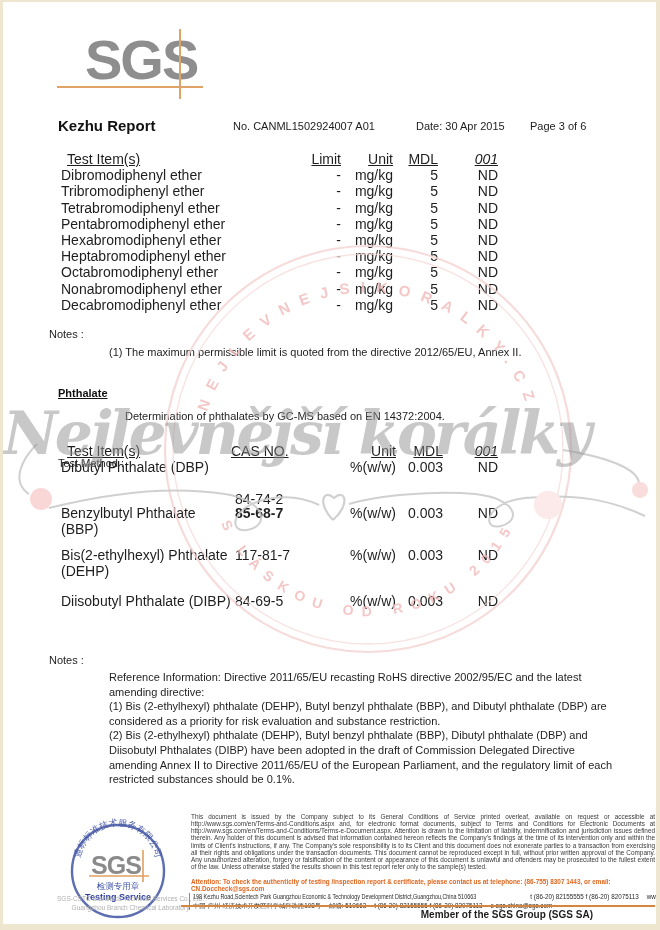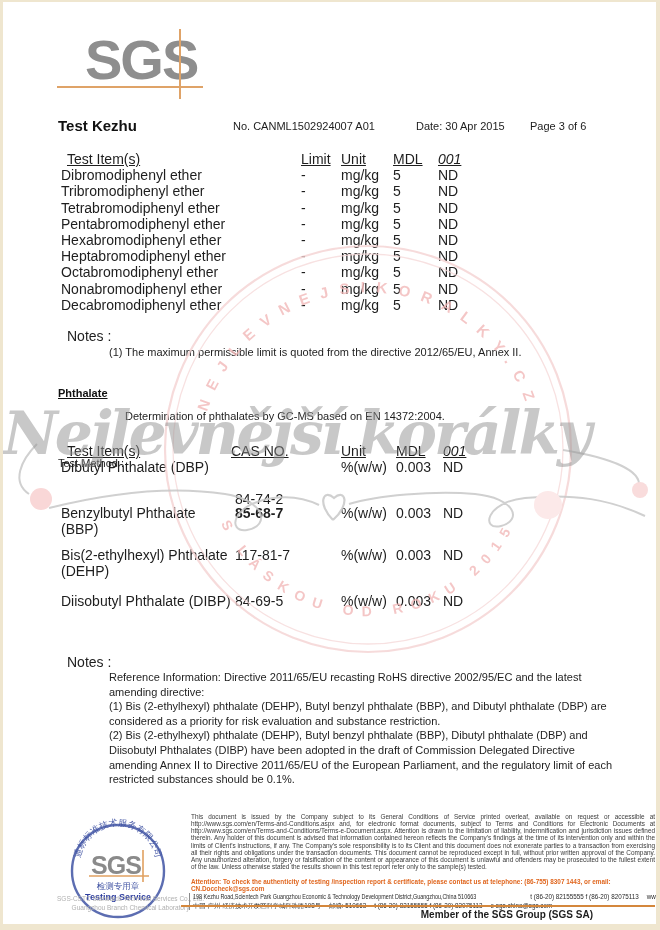--- a/index.html
+++ b/index.html
@@ -21,28 +21,28 @@
   .hdr{top:118px;font-size:11px;color:#1d1d1d;}
   .hdr-title{left:55px;top:115px;font-size:15px;font-weight:bold;color:#111;}
   .hdr-no{left:230px;}
   .hdr-date{left:413px;}
   .hdr-page{left:527px;}
   
   .tbl{left:58px;font-size:14px;color:#1e1e1e;}
   .t-row{display:grid;line-height:16.2px;}
   .t1-cols{grid-template-columns:240px 40px 52px 45px 60px;}
   .t2-cols{grid-template-columns:170px 110px 55px 47px 55px;}
-  .t-row .c{text-align:left;}
+  .t-row .c{text-align:right;}
   .t-row .l{text-align:left;}
   .hd span{text-decoration:underline;}
   .it{font-style:italic;}
   .hd .first{padding-left:6px;}
   .t2-abs{position:absolute;width:480px;}
   
-  .notes-label{left:64px;font-size:14px;color:#1e1e1e;}
+  .notes-label{left:46px;font-size:11px;color:#1e1e1e;}
   .note-line{left:106px;font-size:11px;color:#1e1e1e;}
   .section-head{left:55px;font-size:11px;font-weight:bold;text-decoration:underline;color:#111;}
   .method-label{left:55px;font-size:11px;color:#1e1e1e;margin-top:47px;}
   .method-text{left:122px;font-size:11px;color:#1e1e1e;}
   .notes2-text{left:106px;top:668px;width:540px;font-size:11px;line-height:14.6px;
     color:#1e1e1e;white-space:pre-line;}
   
   .wm{pointer-events:none;z-index:6;}
   .wm-script{left:0px;top:396px;width:660px;font-family:"DejaVu Serif","Liberation Serif",serif;
     font-style:italic;font-weight:bold;font-size:60px;letter-spacing:-3px;
@@ -63,21 +63,21 @@
 </style>
 </head>
 <body>
 
 <div class="page">
 
   <div class="abs logo-text">SGS</div>
   <div class="abs logo-hline"></div>
   <div class="abs logo-vline"></div>
 
-  <div class="abs hdr-title">Test Kezhu</div>
+  <div class="abs hdr-title">Kezhu Report</div>
   <div class="abs hdr hdr-no">No. CANML1502924007  A01</div>
   <div class="abs hdr hdr-date">Date: 30 Apr 2015</div>
   <div class="abs hdr hdr-page">Page 3 of 6</div>
 
   <div class="abs tbl" style="top:149px;">
     <div class="t-row t1-cols hd">
       <div class="l first"><span>Test Item(s)</span></div>
       <div class="c"><span>Limit</span></div>
       <div class="c"><span>Unit</span></div>
       <div class="c"><span>MDL</span></div>

